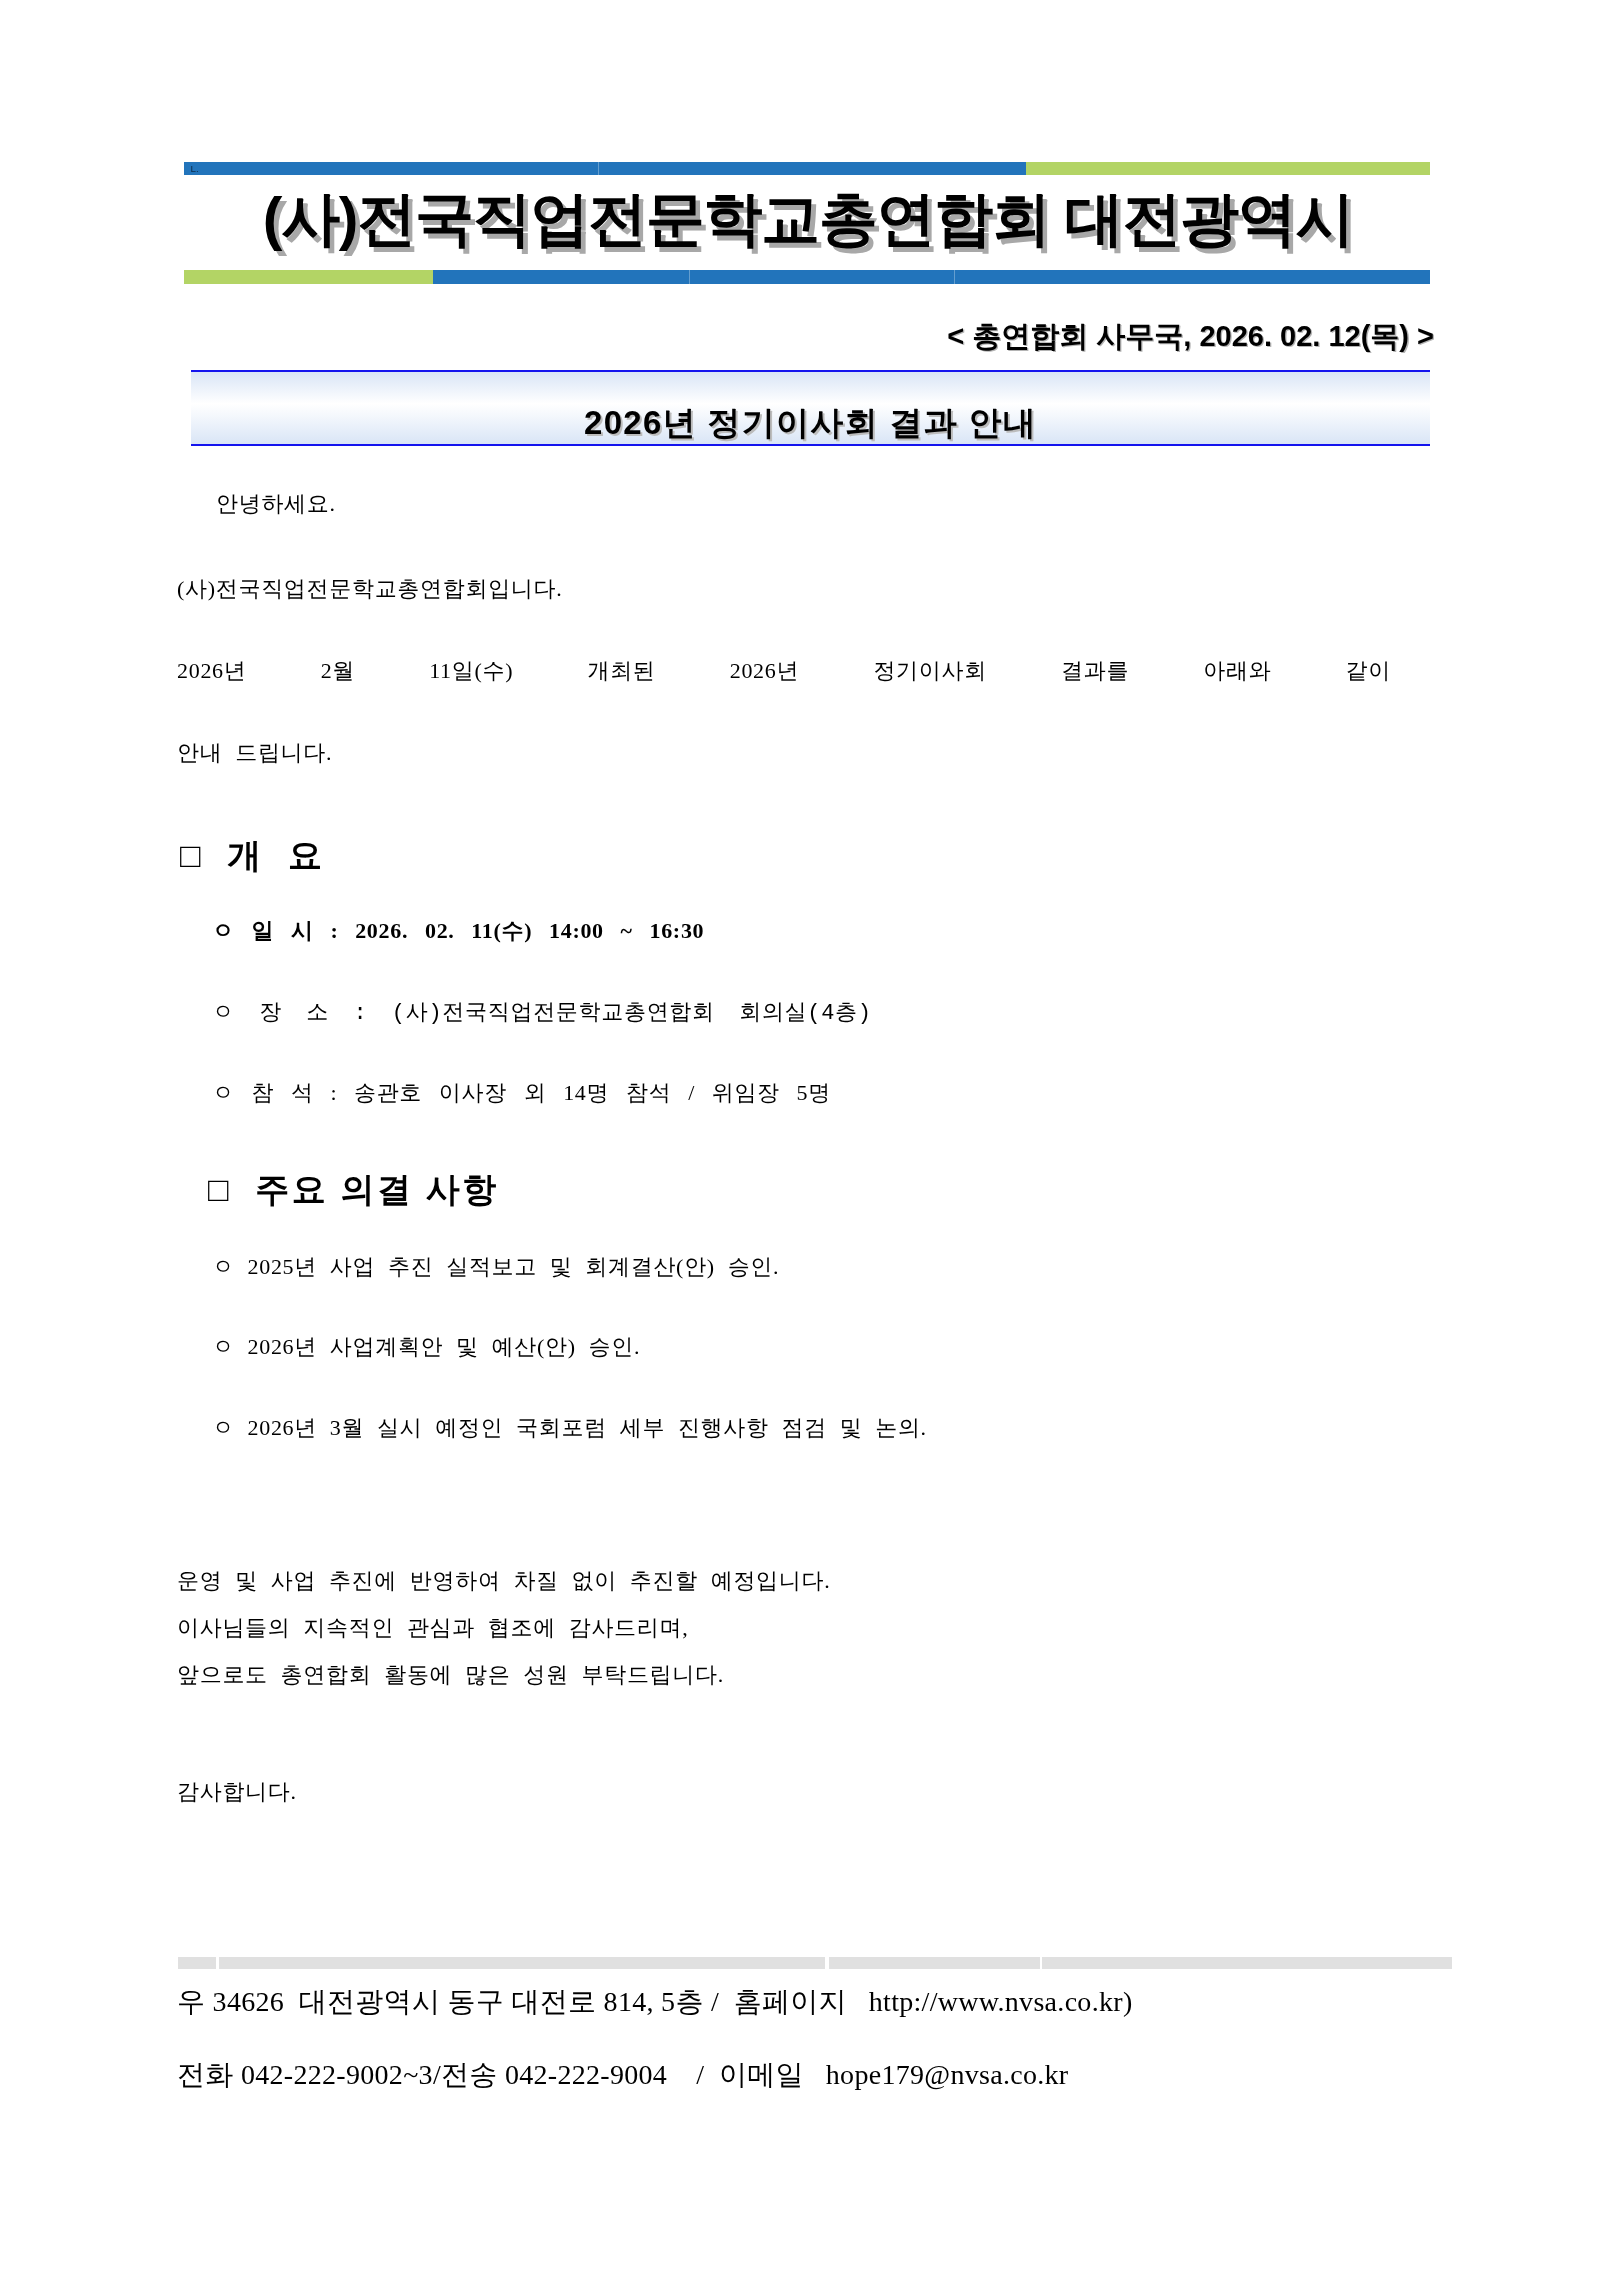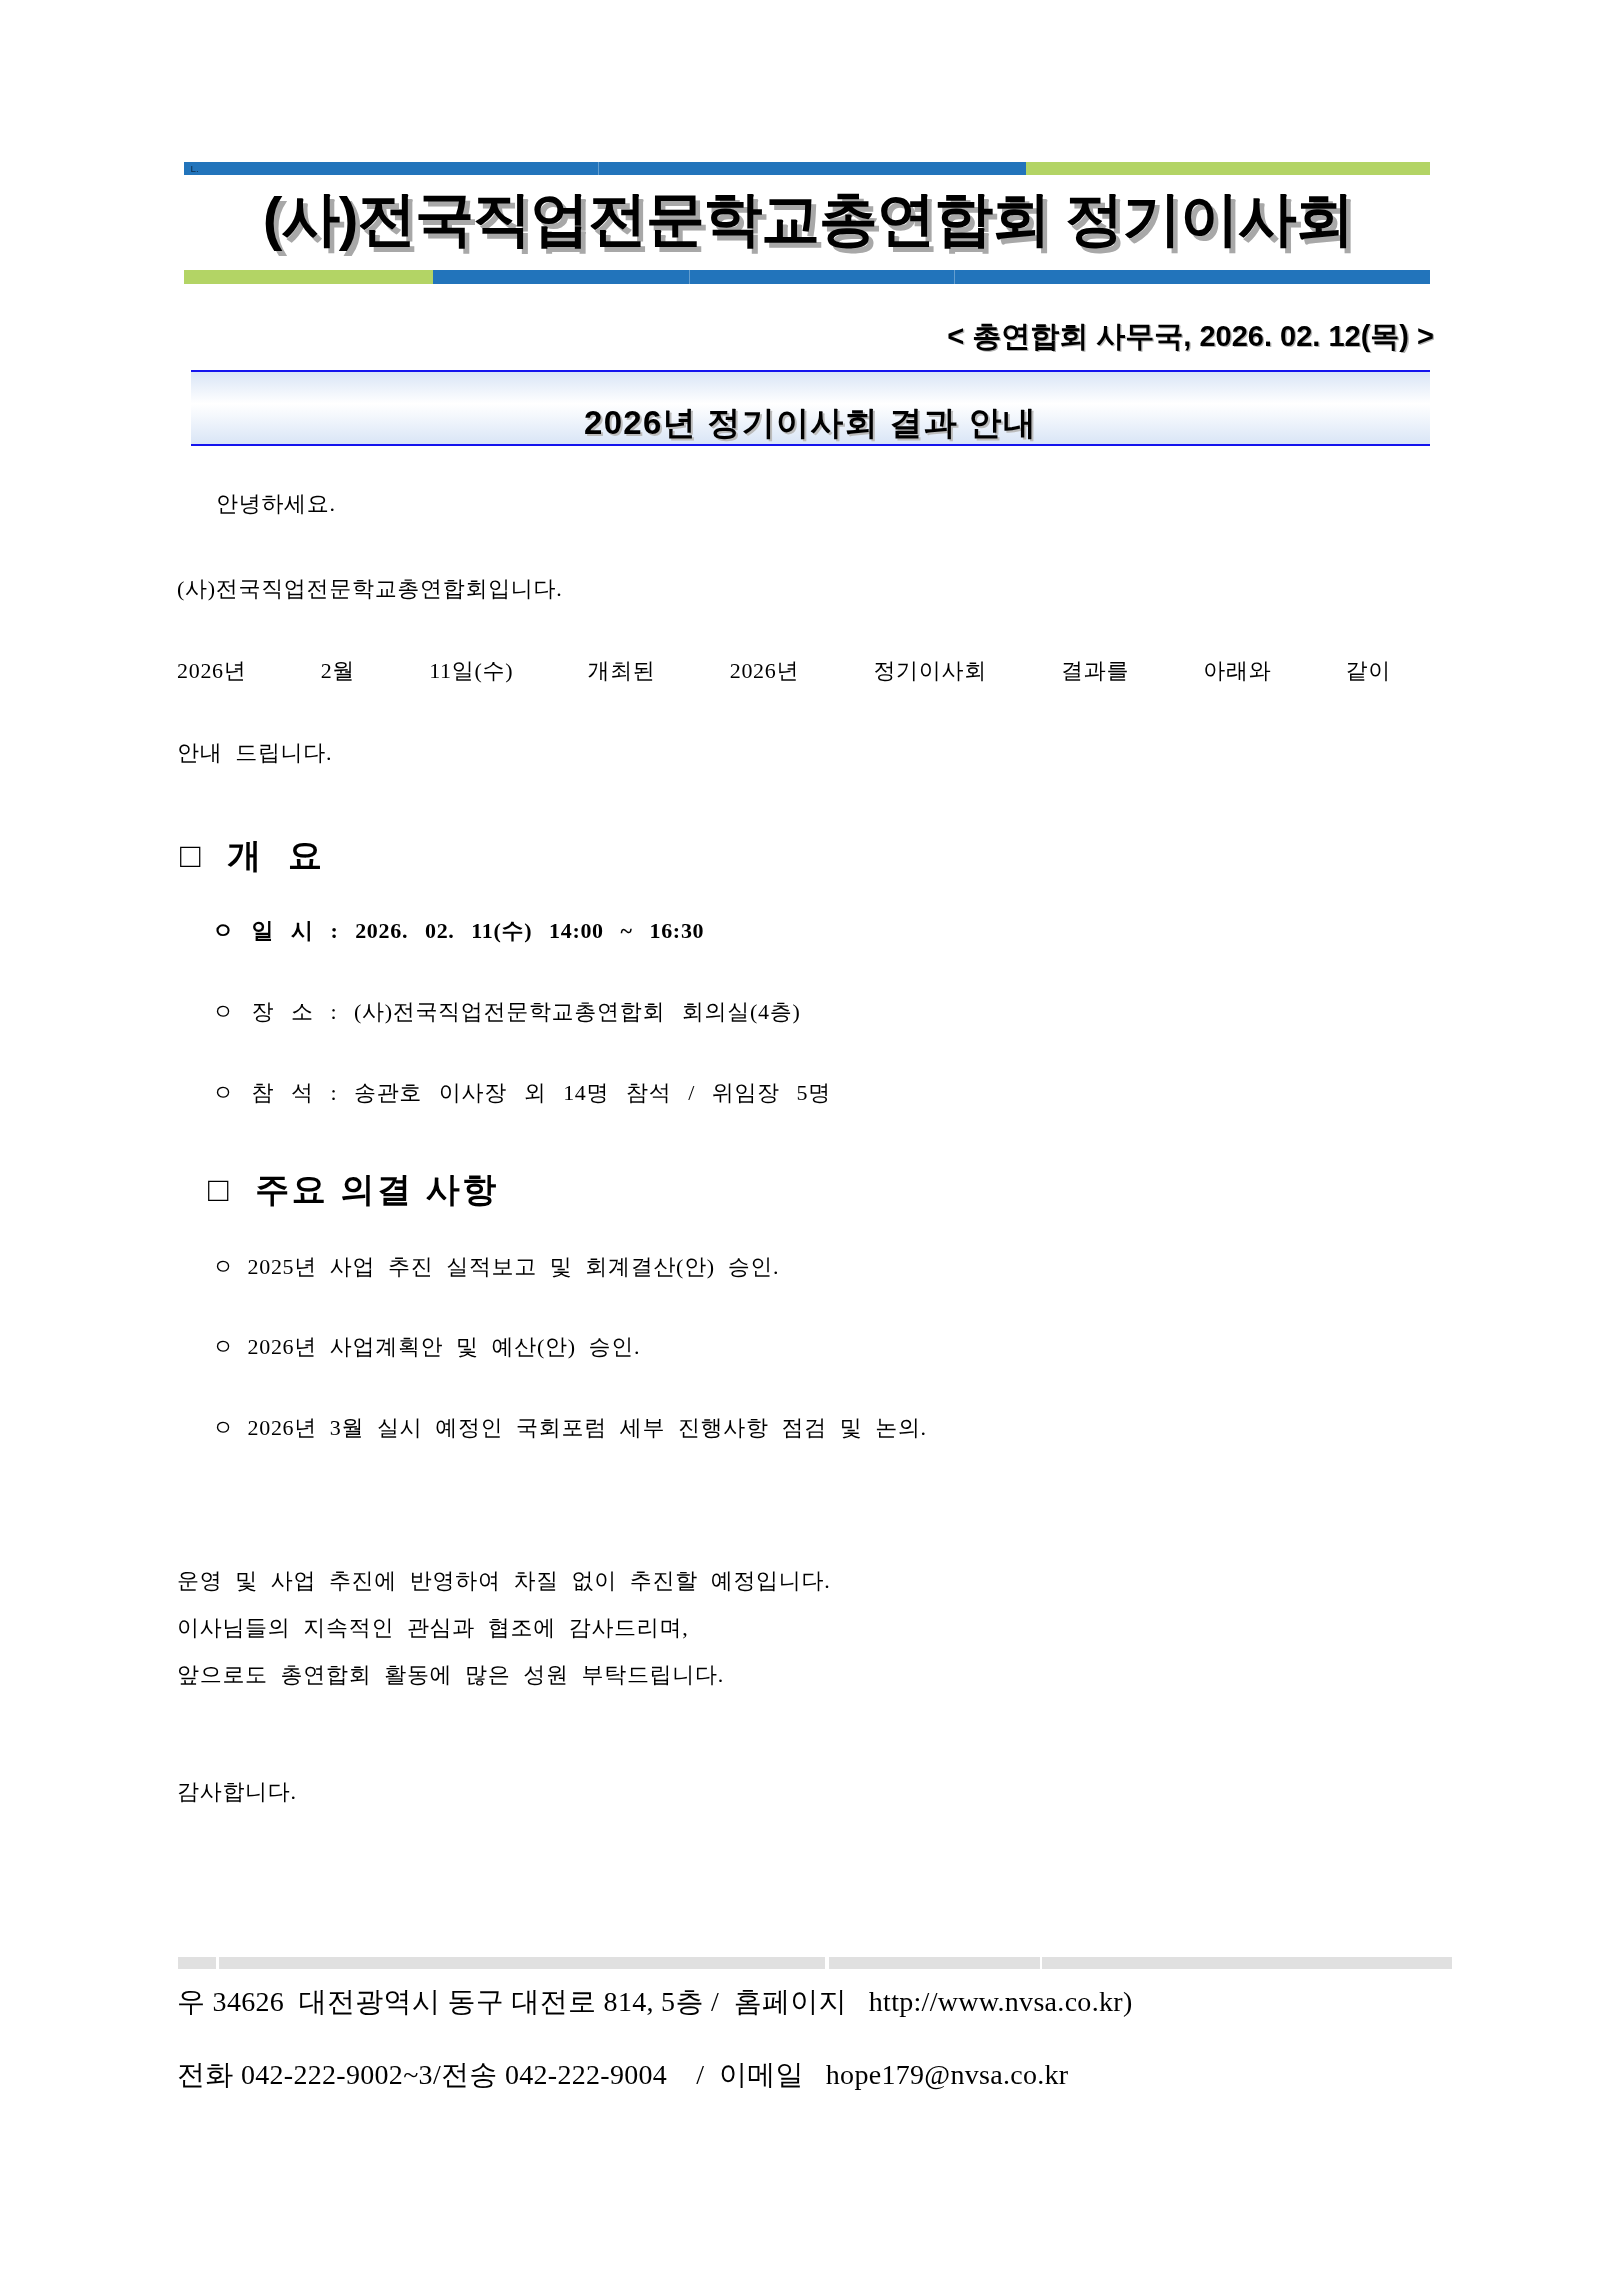--- a/index.html
+++ b/index.html
@@ -47,21 +47,21 @@
 
 <div class="page">
 
   <div class="abs bar" style="left:184px; top:162px; width:1246px;">
     <div class="abs" style="left:0; top:0; width:842px; height:100%; background:#2274BB;"></div>
     <div class="abs" style="left:414px; top:0; width:1.3px; height:100%; background:rgba(255,255,255,0.30);"></div>
     <div class="abs" style="left:842px; top:0; width:404px; height:100%; background:#B3D465;"></div>
     <div class="abs" style="left:6.5px; top:1.3px; font-family:'Liberation Sans',sans-serif; font-size:9.8px; color:#0d2c4a;">L.</div>
   </div>
 
-  <div class="abs main-title">(사)전국직업전문학교총연합회 정기이사회</div>
+  <div class="abs main-title">(사)전국직업전문학교총연합회 대전광역시</div>
 
   <div class="abs" style="left:184px; top:270px; width:1246px; height:13.7px;">
     <div class="abs" style="left:0; top:0; width:249px; height:100%; background:#B3D465;"></div>
     <div class="abs" style="left:249px; top:0; width:997px; height:100%; background:#2274BB;"></div>
     <div class="abs" style="left:505px; top:0; width:1.3px; height:100%; background:rgba(255,255,255,0.30);"></div>
     <div class="abs" style="left:770px; top:0; width:1.3px; height:100%; background:rgba(255,255,255,0.30);"></div>
   </div>
 
   <div class="abs gothic date-line">&lt; 총연합회 사무국, 2026. 02. 12(목) &gt;</div>
 
@@ -73,21 +73,21 @@
 
   <div class="abs serif" style="left:177px; top:574px;">(사)전국직업전문학교총연합회입니다.</div>
 
   <div class="abs serif just" style="left:177px; top:656px; width:1214px;">2026년 2월 11일(수) 개최된 2026년 정기이사회 결과를 아래와 같이</div>
 
   <div class="abs serif" style="left:177px; top:738px;">안내 드립니다.</div>
 
   <div class="abs gothic sec-heading" style="left:180px; top:833px;">□  개  요</div>
 
   <div class="abs serif sp-wide" style="left:212px; top:916px;font-weight:bold;">ㅇ 일 시 : 2026. 02. 11(수) 14:00 ~ 16:30</div>
-  <div class="abs serif sp-wide" style="left:212px; top:997px;">ㅇ 장 소 : (사)전국직업전문학교총연합회 회의실(4층)</div>
+  <div class="abs serif sp-wide" style="left:212px; top:997px;font-family:Liberation Mono, monospace;">ㅇ 장 소 : (사)전국직업전문학교총연합회 회의실(4층)</div>
   <div class="abs serif sp-wide" style="left:212px; top:1078px;">ㅇ 참 석 : 송관호 이사장 외 14명 참석 / 위임장 5명</div>
 
   <div class="abs gothic sec-heading" style="left:180px; top:1167px;margin-left:28px;">□  주요 의결 사항</div>
 
   <div class="abs serif" style="left:212px; top:1252px;">ㅇ 2025년 사업 추진 실적보고 및 회계결산(안) 승인.</div>
   <div class="abs serif" style="left:212px; top:1332px;">ㅇ 2026년 사업계획안 및 예산(안) 승인.</div>
   <div class="abs serif" style="left:212px; top:1413px;">ㅇ 2026년 3월 실시 예정인 국회포럼 세부 진행사항 점검 및 논의.</div>
 
   <div class="abs serif" style="left:177px; top:1566px;">운영 및 사업 추진에 반영하여 차질 없이 추진할 예정입니다.</div>
   <div class="abs serif" style="left:177px; top:1613px;">이사님들의 지속적인 관심과 협조에 감사드리며,</div>

